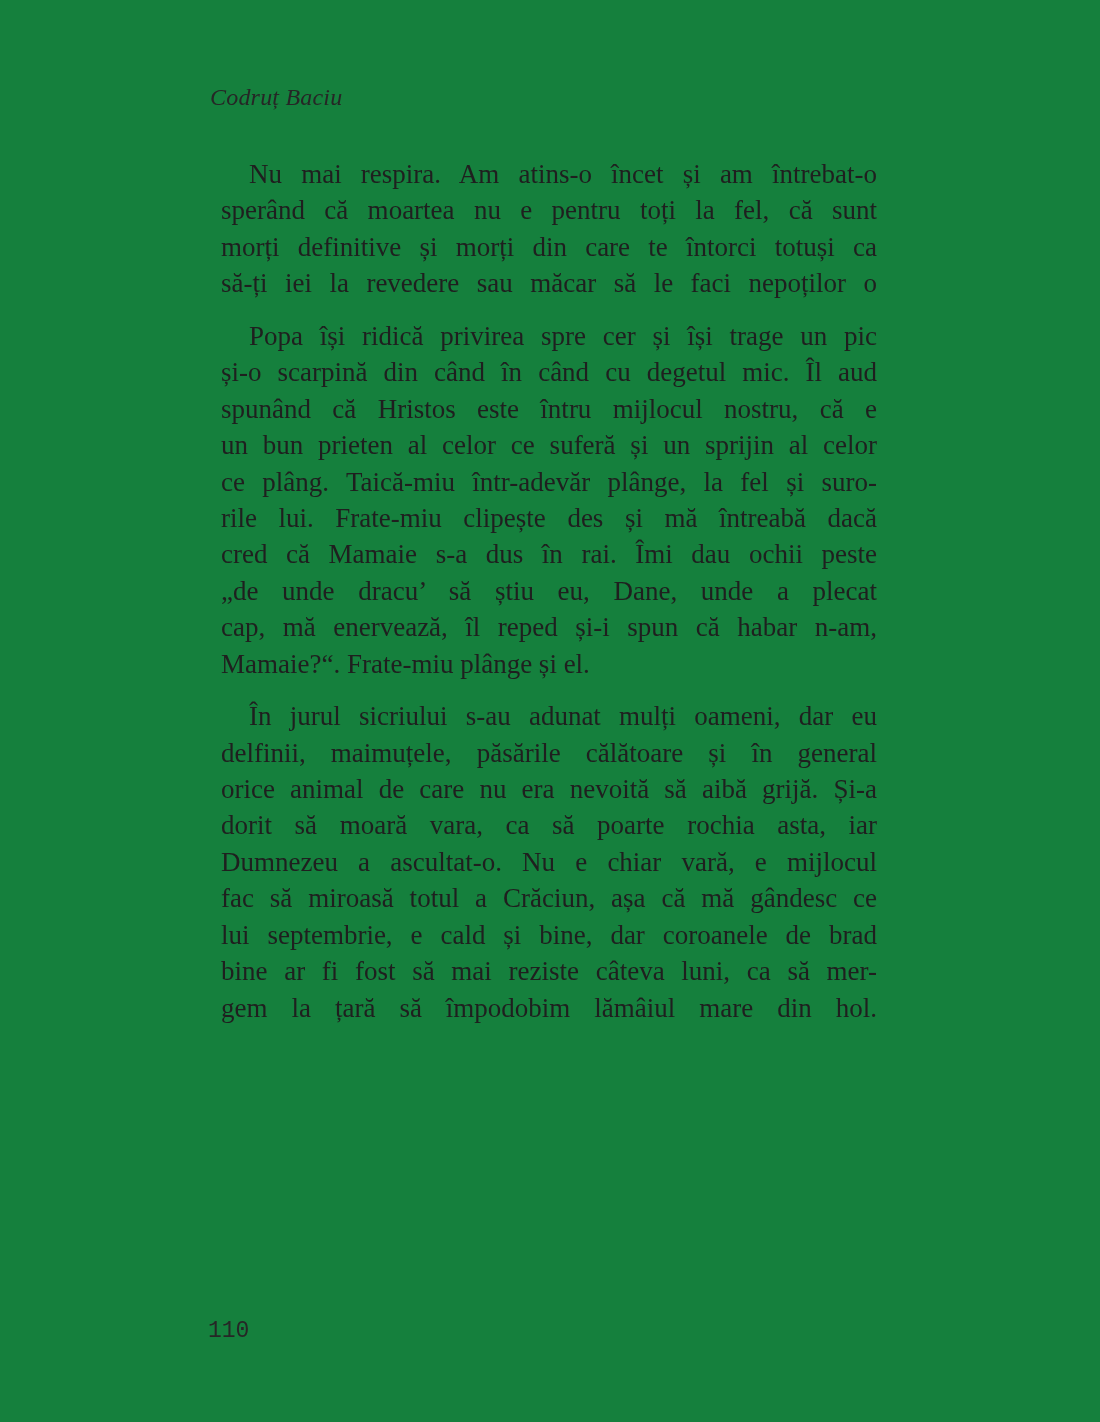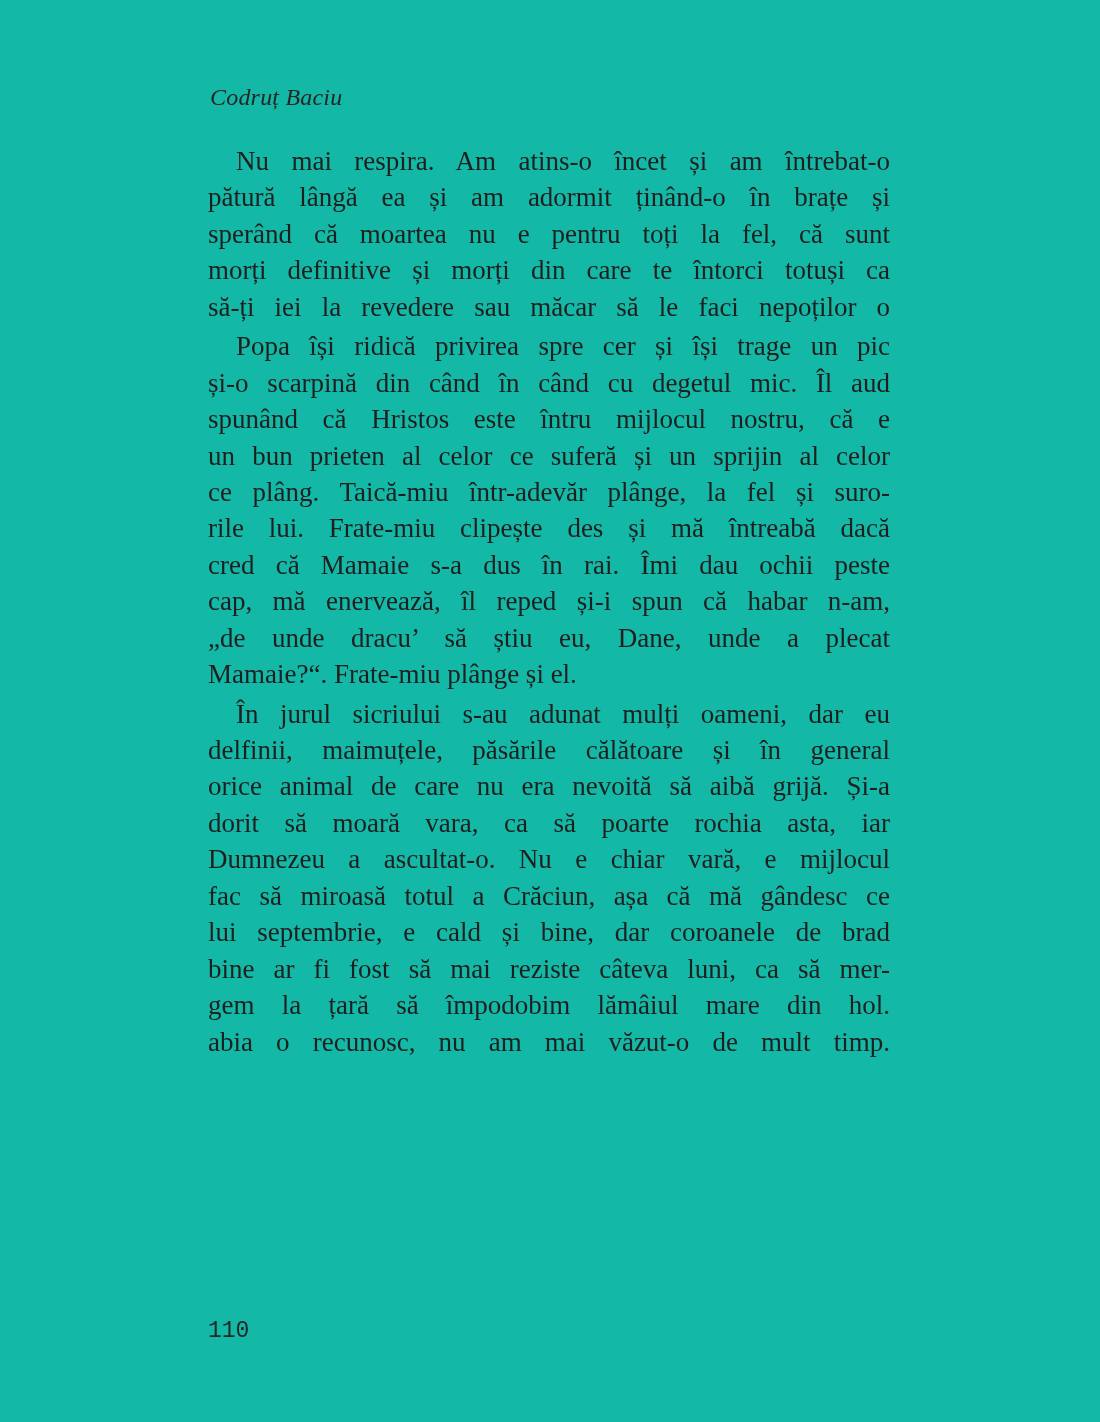--- a/index.html
+++ b/index.html
@@ -4,42 +4,42 @@
 <style>
   html, body {
     margin: 0;
     padding: 0;
     background: #e8e8e8;
   }
   .page {
     position: relative;
     width: 1100px;
     height: 1422px;
-    background: #14b8a6;
+    background: #15803d;
     font-family: "Liberation Serif", "DejaVu Serif", serif;
     color: #1f1f1f;
     overflow: hidden;
   }
   .running-header {
     position: absolute;
     left: 210px;
     top: 84px;
     font-style: italic;
     font-size: 24px;
     letter-spacing: 0.2px;
     color: #262626;
   }
   .body-text {
     position: absolute;
     left: 205px;
     top: 140px;
     width: 688px;
   }
   .para {
-    margin: 3px;
+    margin: 16px;
     padding: 0;
   }
   .line {
     height: 36.45px;
     line-height: 36.45px;
     font-size: 27px;
     text-align: justify;
     text-align-last: justify;
     text-justify: inter-word;
     white-space: nowrap;
@@ -63,45 +63,43 @@
 </style>
 </head>
 <body>
 
 <div class="page">
   <div class="running-header">Codruț Baciu</div>
 
   <div class="body-text">
       <div class="para">
         <div class="line first">Nu mai respira. Am atins-o încet și am întrebat-o</div>
-        <div class="line">pătură lângă ea și am adormit ținând-o în brațe și</div>
         <div class="line">sperând că moartea nu e pentru toți la fel, că sunt</div>
         <div class="line">morți definitive și morți din care te întorci totuși ca</div>
         <div class="line">să-ți iei la revedere sau măcar să le faci nepoților o</div>
       </div>
       <div class="para">
         <div class="line first">Popa își ridică privirea spre cer și își trage un pic</div>
         <div class="line">și-o scarpină din când în când cu degetul mic. Îl aud</div>
         <div class="line">spunând că Hristos este întru mijlocul nostru, că e</div>
         <div class="line">un bun prieten al celor ce suferă și un sprijin al celor</div>
         <div class="line">ce plâng. Taică-miu într-adevăr plânge, la fel și suro-</div>
         <div class="line">rile lui. Frate-miu clipește des și mă întreabă dacă</div>
         <div class="line">cred că Mamaie s-a dus în rai. Îmi dau ochii peste</div>
+        <div class="line">„de unde dracu’ să știu eu, Dane, unde a plecat</div>
         <div class="line">cap, mă enervează, îl reped și-i spun că habar n-am,</div>
-        <div class="line">„de unde dracu’ să știu eu, Dane, unde a plecat</div>
         <div class="line lastline">Mamaie?“. Frate-miu plânge și el.</div>
       </div>
       <div class="para">
         <div class="line first">În jurul sicriului s-au adunat mulți oameni, dar eu</div>
         <div class="line">delfinii, maimuțele, păsările călătoare și în general</div>
         <div class="line">orice animal de care nu era nevoită să aibă grijă. Și-a</div>
         <div class="line">dorit să moară vara, ca să poarte rochia asta, iar</div>
         <div class="line">Dumnezeu a ascultat-o. Nu e chiar vară, e mijlocul</div>
         <div class="line">fac să miroasă totul a Crăciun, așa că mă gândesc ce</div>
         <div class="line">lui septembrie, e cald și bine, dar coroanele de brad</div>
         <div class="line">bine ar fi fost să mai reziste câteva luni, ca să mer-</div>
         <div class="line">gem la țară să împodobim lămâiul mare din hol.</div>
-        <div class="line">abia o recunosc, nu am mai văzut-o de mult timp.</div>
       </div>
     </div>
 
   <div class="page-number">110</div>
 </div>
 
 </body></html>

